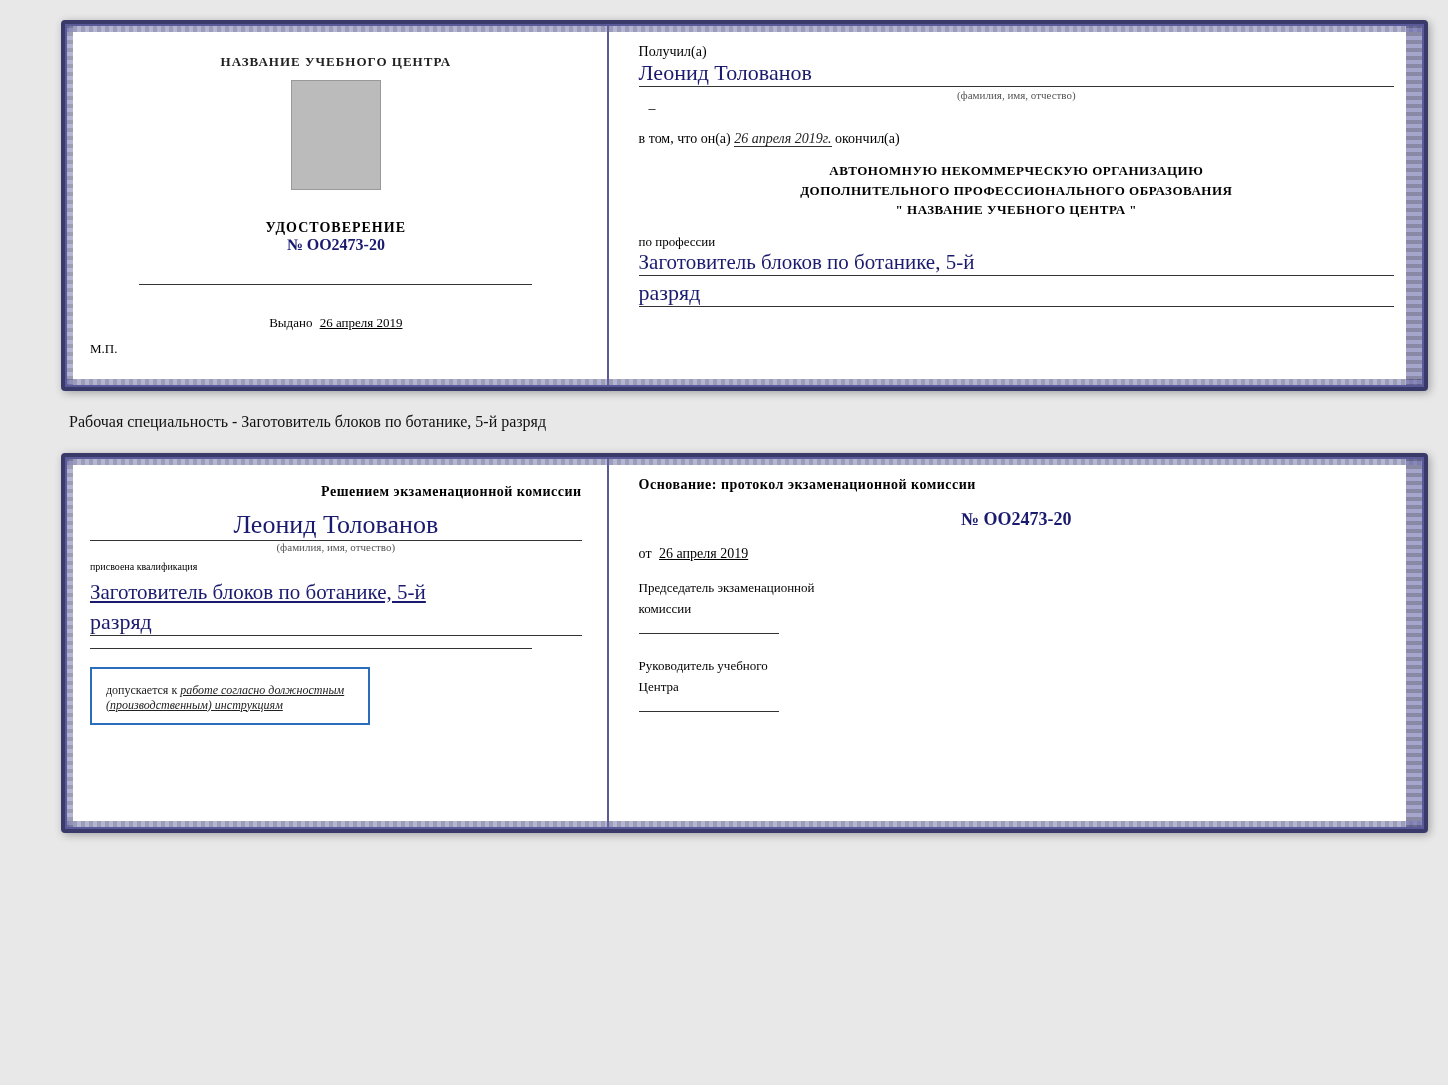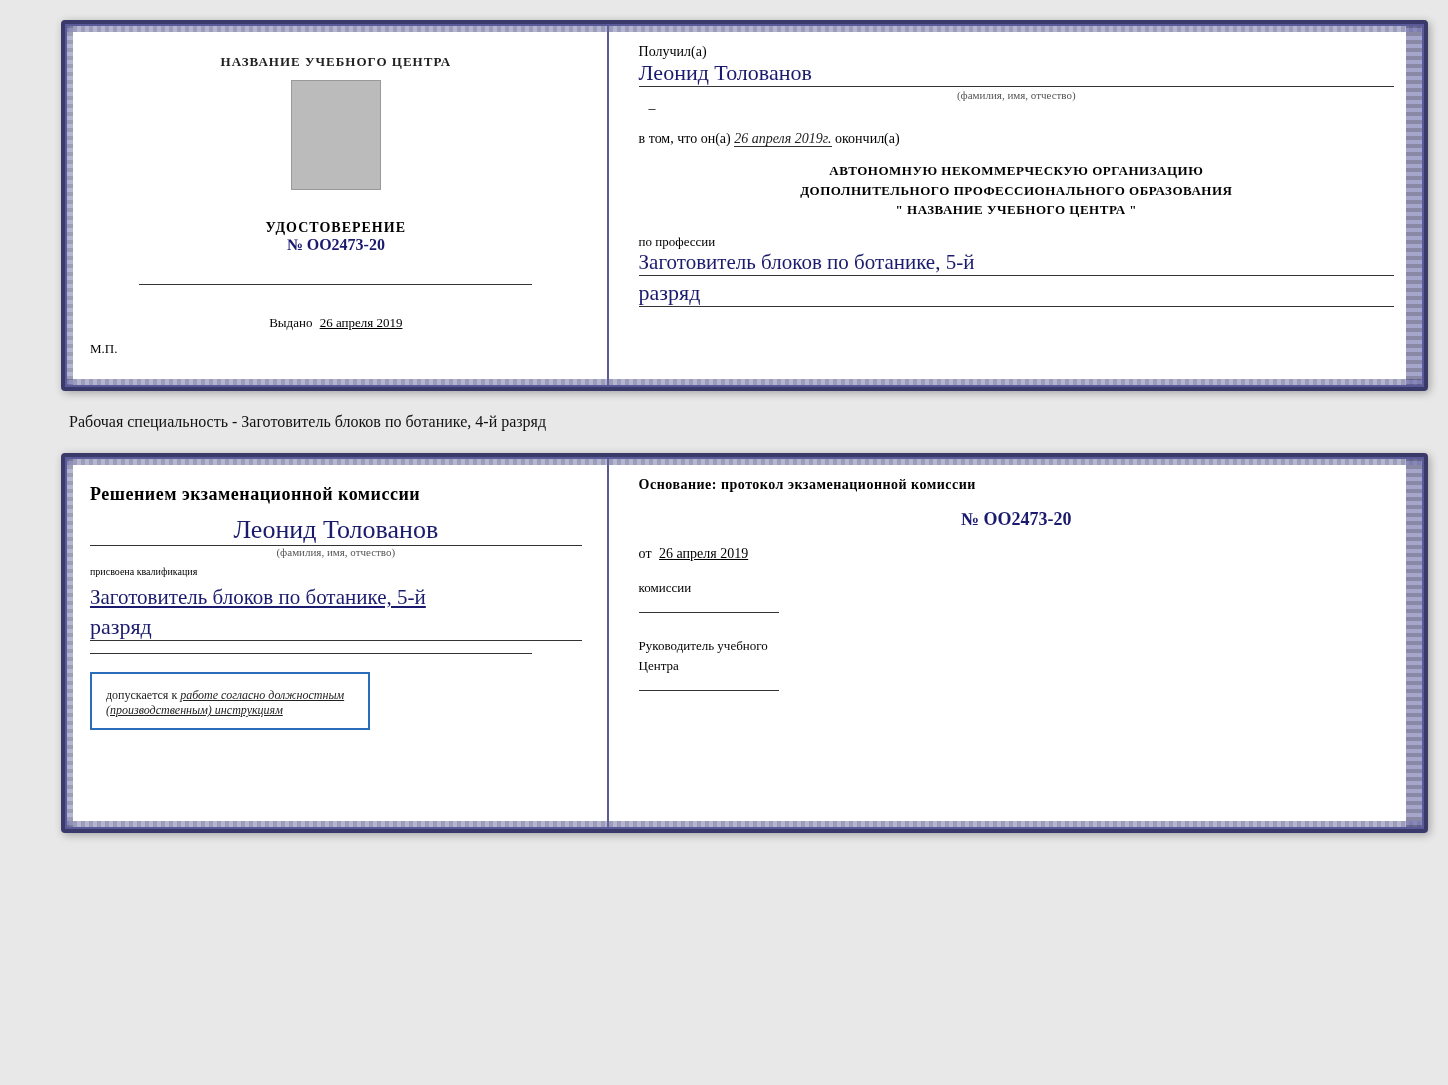--- a/index.html
+++ b/index.html
@@ -206,23 +206,23 @@
 
     .cert2-right {
       width: 60%;
       padding: 20px 30px;
       display: flex;
       flex-direction: column;
       gap: 16px;
     }
 
     .decision-text {
-      font-size: 18px;
-      font-weight: bold;
-      text-align: left;
+      font-size: 14px;
+      font-weight: bold;
+      text-align: right;
       letter-spacing: 0.5px;
       line-height: 1.4;
     }
 
     .person-name-large {
       font-size: 26px;
       font-family: 'Segoe Script', 'Brush Script MT', cursive;
       color: #1a1a6e;
       border-bottom: 1px solid #333;
       display: block;
@@ -425,21 +425,21 @@
       </div>
 
       <div class="profession-block">
         <div>по профессии</div>
         <span class="profession-name">Заготовитель блоков по ботанике, 5-й</span>
         <span class="razryad-handwriting">разряд</span>
       </div>
     </div>
   </div>
 
-  <div class="subtitle-text">Рабочая специальность - Заготовитель блоков по ботанике, 4-й разряд</div>
+  <div class="subtitle-text">Рабочая специальность - Заготовитель блоков по ботанике, 5-й разряд</div>
 
   <div class="cert-card2">
     <div class="top-strip"></div>
     <div class="bottom-strip"></div>
     <div class="left-strip"></div>
     <div class="side-strip-right"></div>
 
     <div class="cert2-left">
       <div class="decision-text">Решением экзаменационной комиссии</div>
       <div style="text-align:center;">
@@ -463,20 +463,21 @@
     </div>
 
     <div class="cert2-right">
       <div class="osnov-text">Основание: протокол экзаменационной комиссии</div>
       <div class="number-large">№ OO2473-20</div>
       <div class="ot-date">
         <span>от</span>
         <span style="text-decoration:underline; margin-left:4px;">26 апреля 2019</span>
       </div>
       <div class="chairman-block">
+        <div>Председатель экзаменационной</div>
         <div>комиссии</div>
         <div class="sign-line"></div>
       </div>
       <div class="rukov-block">
         <div>Руководитель учебного</div>
         <div>Центра</div>
         <div class="sign-line"></div>
       </div>
     </div>
   </div>

